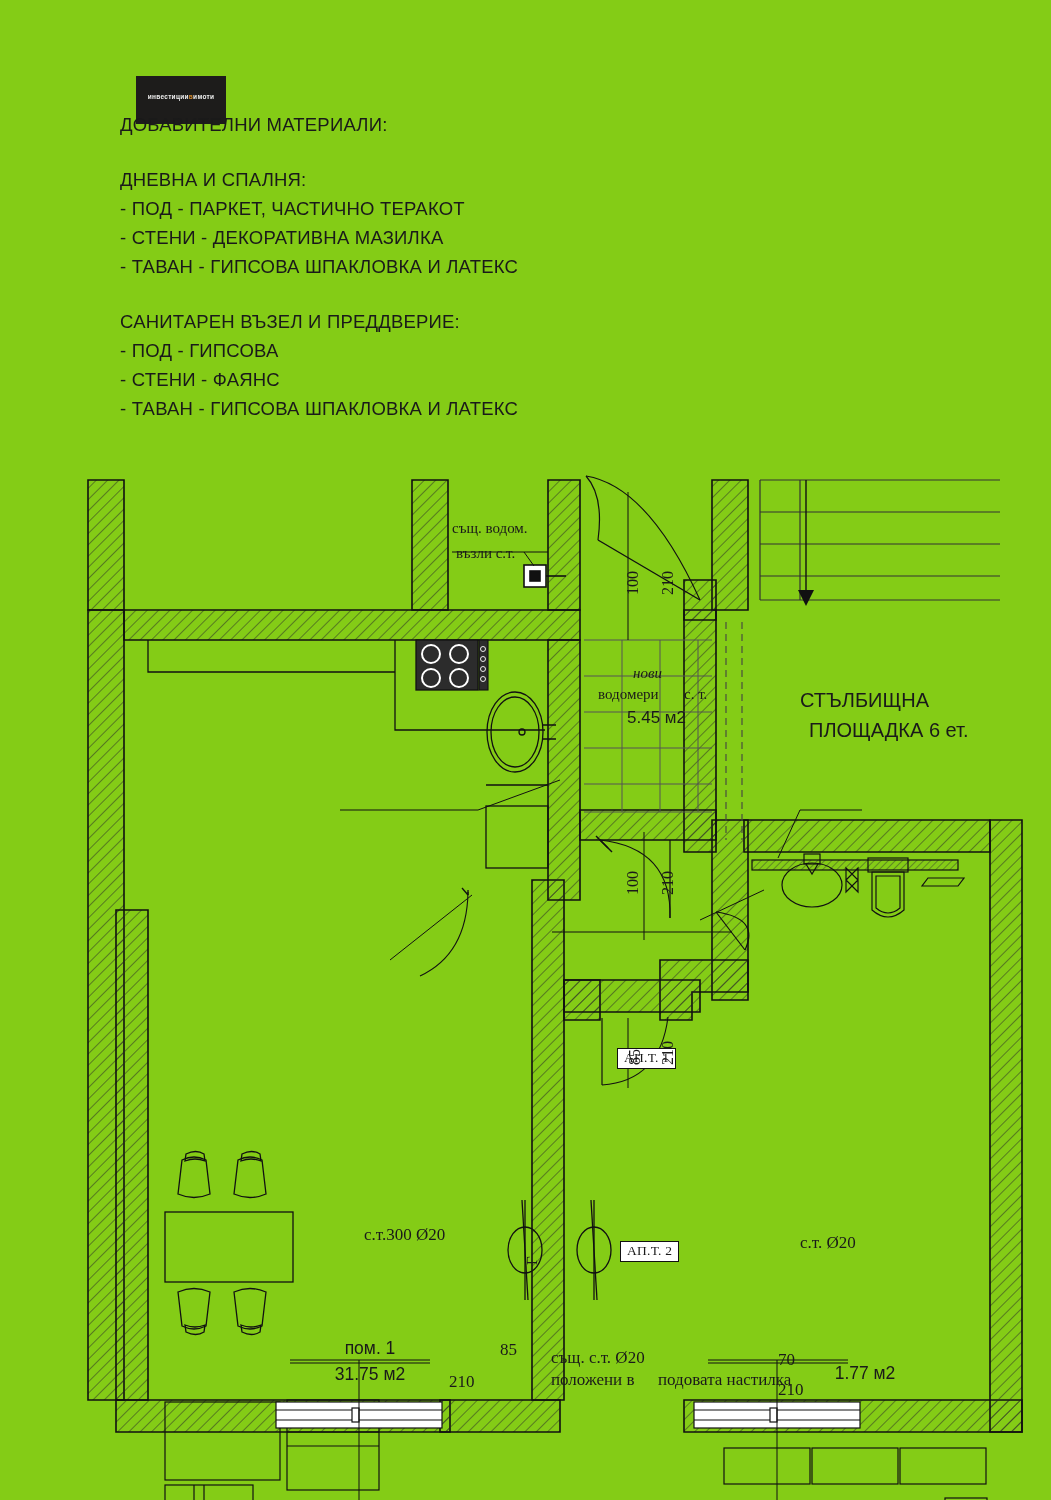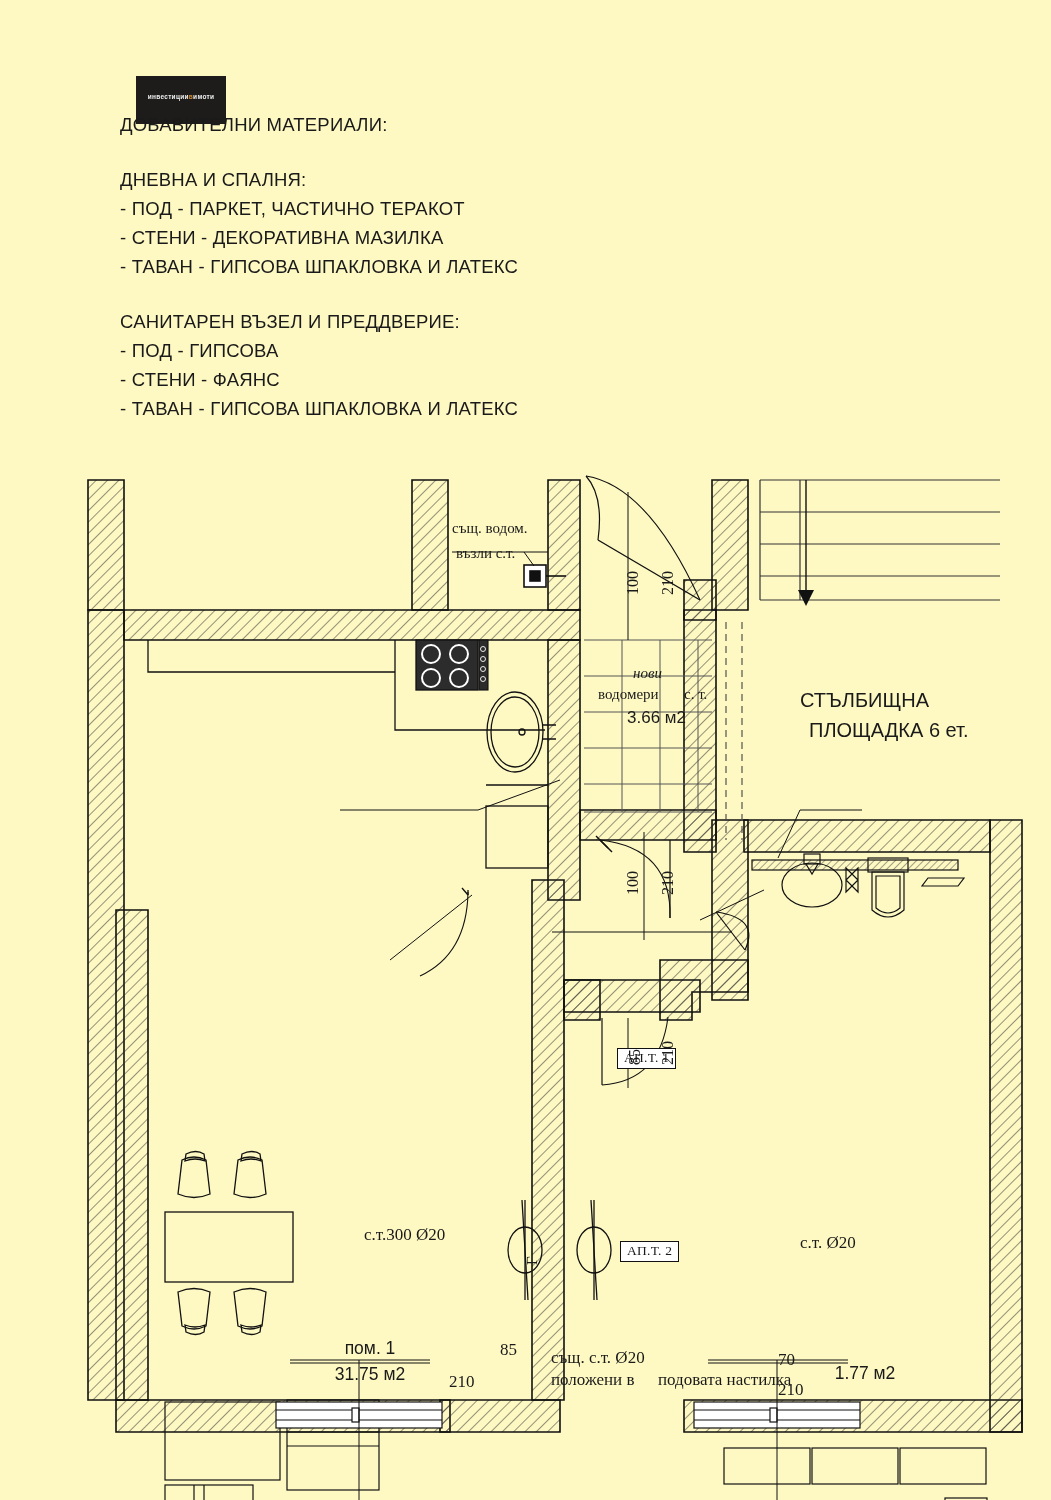--- a/index.html
+++ b/index.html
@@ -1,18 +1,18 @@
 <!DOCTYPE html>
 <html><head>
 <meta charset="utf-8">
 <style>
   html,body{margin:0;padding:0;background:#fff;}
   body{width:1051px;height:1500px;position:relative;overflow:hidden;
        font-family:"Liberation Sans",sans-serif;color:#1a1a1a;}
-  #sheet{position:absolute;left:0;top:0;width:1051px;height:1500px;background:#fef9c3;}
+  #sheet{position:absolute;left:0;top:0;width:1051px;height:1500px;background:#84cc16;}
 
   
   .spec{position:absolute;left:120px;top:110px;width:560px;}
   .spec .line{font-size:18.5px;letter-spacing:.2px;line-height:29px;white-space:nowrap;}
   .spec .gap{height:26px;}
   .logo{position:absolute;left:136px;top:76px;width:90px;height:48px;background:#1d1c1b;}
   .logo .txt{position:absolute;left:0;right:0;top:17px;text-align:center;
              font-size:6.5px;font-weight:bold;letter-spacing:.3px;color:#efefef;}
   .logo .txt i{font-style:normal;color:#d4892b;}
 
@@ -347,21 +347,21 @@
     
 
     
     <div class="lbl serif sm" style="left:452px;top:80px;">същ. водом.</div>
     <div class="lbl serif sm" style="left:456px;top:105px;">възли с.т.</div>
 
     
     <div class="lbl serif sm" style="left:633px;top:225px;font-style:italic;">нови</div>
     <div class="lbl serif sm" style="left:598px;top:246px;">водомери</div>
     <div class="lbl serif sm" style="left:684px;top:246px;">с. т.</div>
-    <div class="lbl big" style="left:627px;top:268px;">3.66 м2</div>
+    <div class="lbl big" style="left:627px;top:268px;">5.45 м2</div>
 
     
     <div class="lbl stair-label" style="left:800px;top:245px;">СТЪЛБИЩНА</div>
     <div class="lbl stair-label" style="left:800px;top:275px;margin-left:9px;">ПЛОЩАДКА 6 ет.</div>
 
     
     <div class="aptbox" style="left:617px;top:608px;">АП.Т. 1</div>
     <div class="aptbox" style="left:620px;top:801px;">АП.Т. 2</div>
 
     

